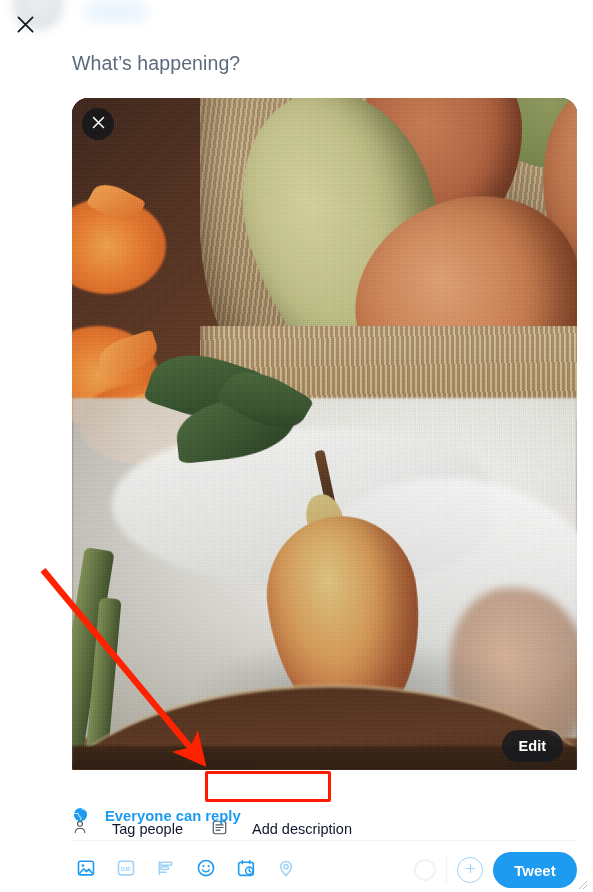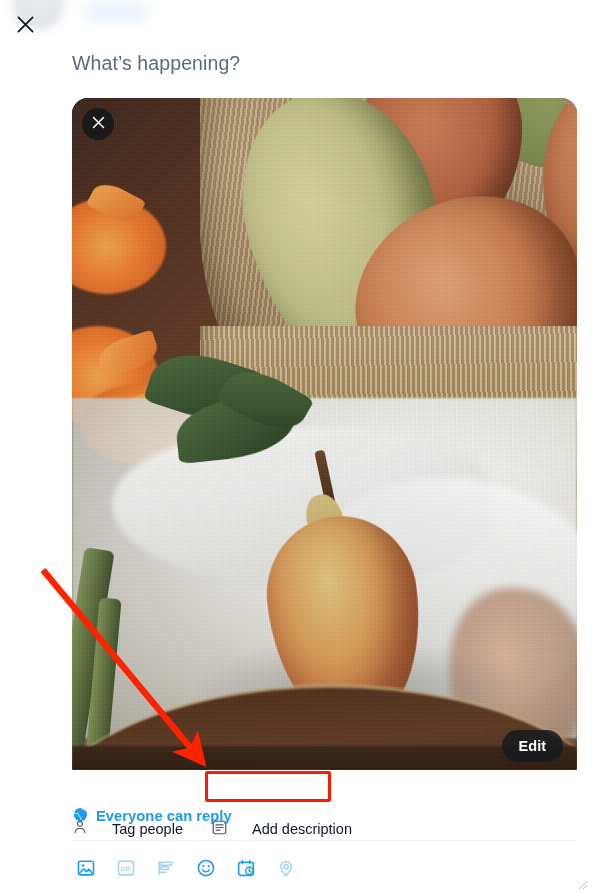--- a/index.html
+++ b/index.html
@@ -373,21 +373,21 @@
     border: 3px solid #ff1a00;
     border-radius: 2px;
     pointer-events: none;
     z-index: 8;
   }
 
   
   .reply-scope {
     position: absolute;
     left: 72px; top: 806px;
-    display: flex; align-items: center; gap: 7px;
+    display: flex; align-items: center; gap: 16px;
     color: #1d9bf0;
     font-size: 14.8px;
     font-weight: bold;
     cursor: pointer;
   }
 
   .divider {
     position: absolute;
     left: 72px; top: 840px;
     width: 505px; height: 1px;
@@ -643,20 +643,32 @@
       <div class="tool-btn">
         <span>
           <svg width="20" height="20" viewBox="0 0 24 24" aria-hidden="true">
             <path d="M12 21.2c4.1-4.6 6.4-7.8 6.4-10.7A6.4 6.4 0 0 0 5.6 10.5c0 2.9 2.3 6.1 6.4 10.7z" fill="none" stroke="#9fd3f7" stroke-width="1.9" stroke-linejoin="round"></path>
             <circle cx="12" cy="10.4" r="2.5" fill="none" stroke="#9fd3f7" stroke-width="1.8"></circle>
           </svg>
         </span>
       </div>
     </div>
 
+    <div class="right-cluster">
+      <div class="progress-ring"></div>
+      <div class="vsep"></div>
+      <div class="add-btn">
+        <span>
+          <svg width="13" height="13" viewBox="0 0 24 24" aria-hidden="true">
+            <path d="M12 4.6v14.8M4.6 12h14.8" stroke="#9fd3f7" stroke-width="2.2" stroke-linecap="round"></path>
+          </svg>
+        </span>
+      </div>
+      <button class="tweet-btn">Tweet</button>
+    </div>
   </div>
 
   <svg class="annot-arrow" viewBox="0 0 593 892" aria-hidden="true">
     <defs>
       <marker id="arrowhead" markerWidth="5.2" markerHeight="5.2" refX="2.2" refY="2.6" orient="auto" markerUnits="strokeWidth">
         <path d="M0,0 L5.2,2.6 L0,5.2 L1.3,2.6 z" fill="#ff2200"></path>
       </marker>
     </defs>
     <line x1="43" y1="570" x2="194" y2="752" stroke="#ff2200" stroke-width="6.5" marker-end="url(#arrowhead)"></line>
   </svg>

